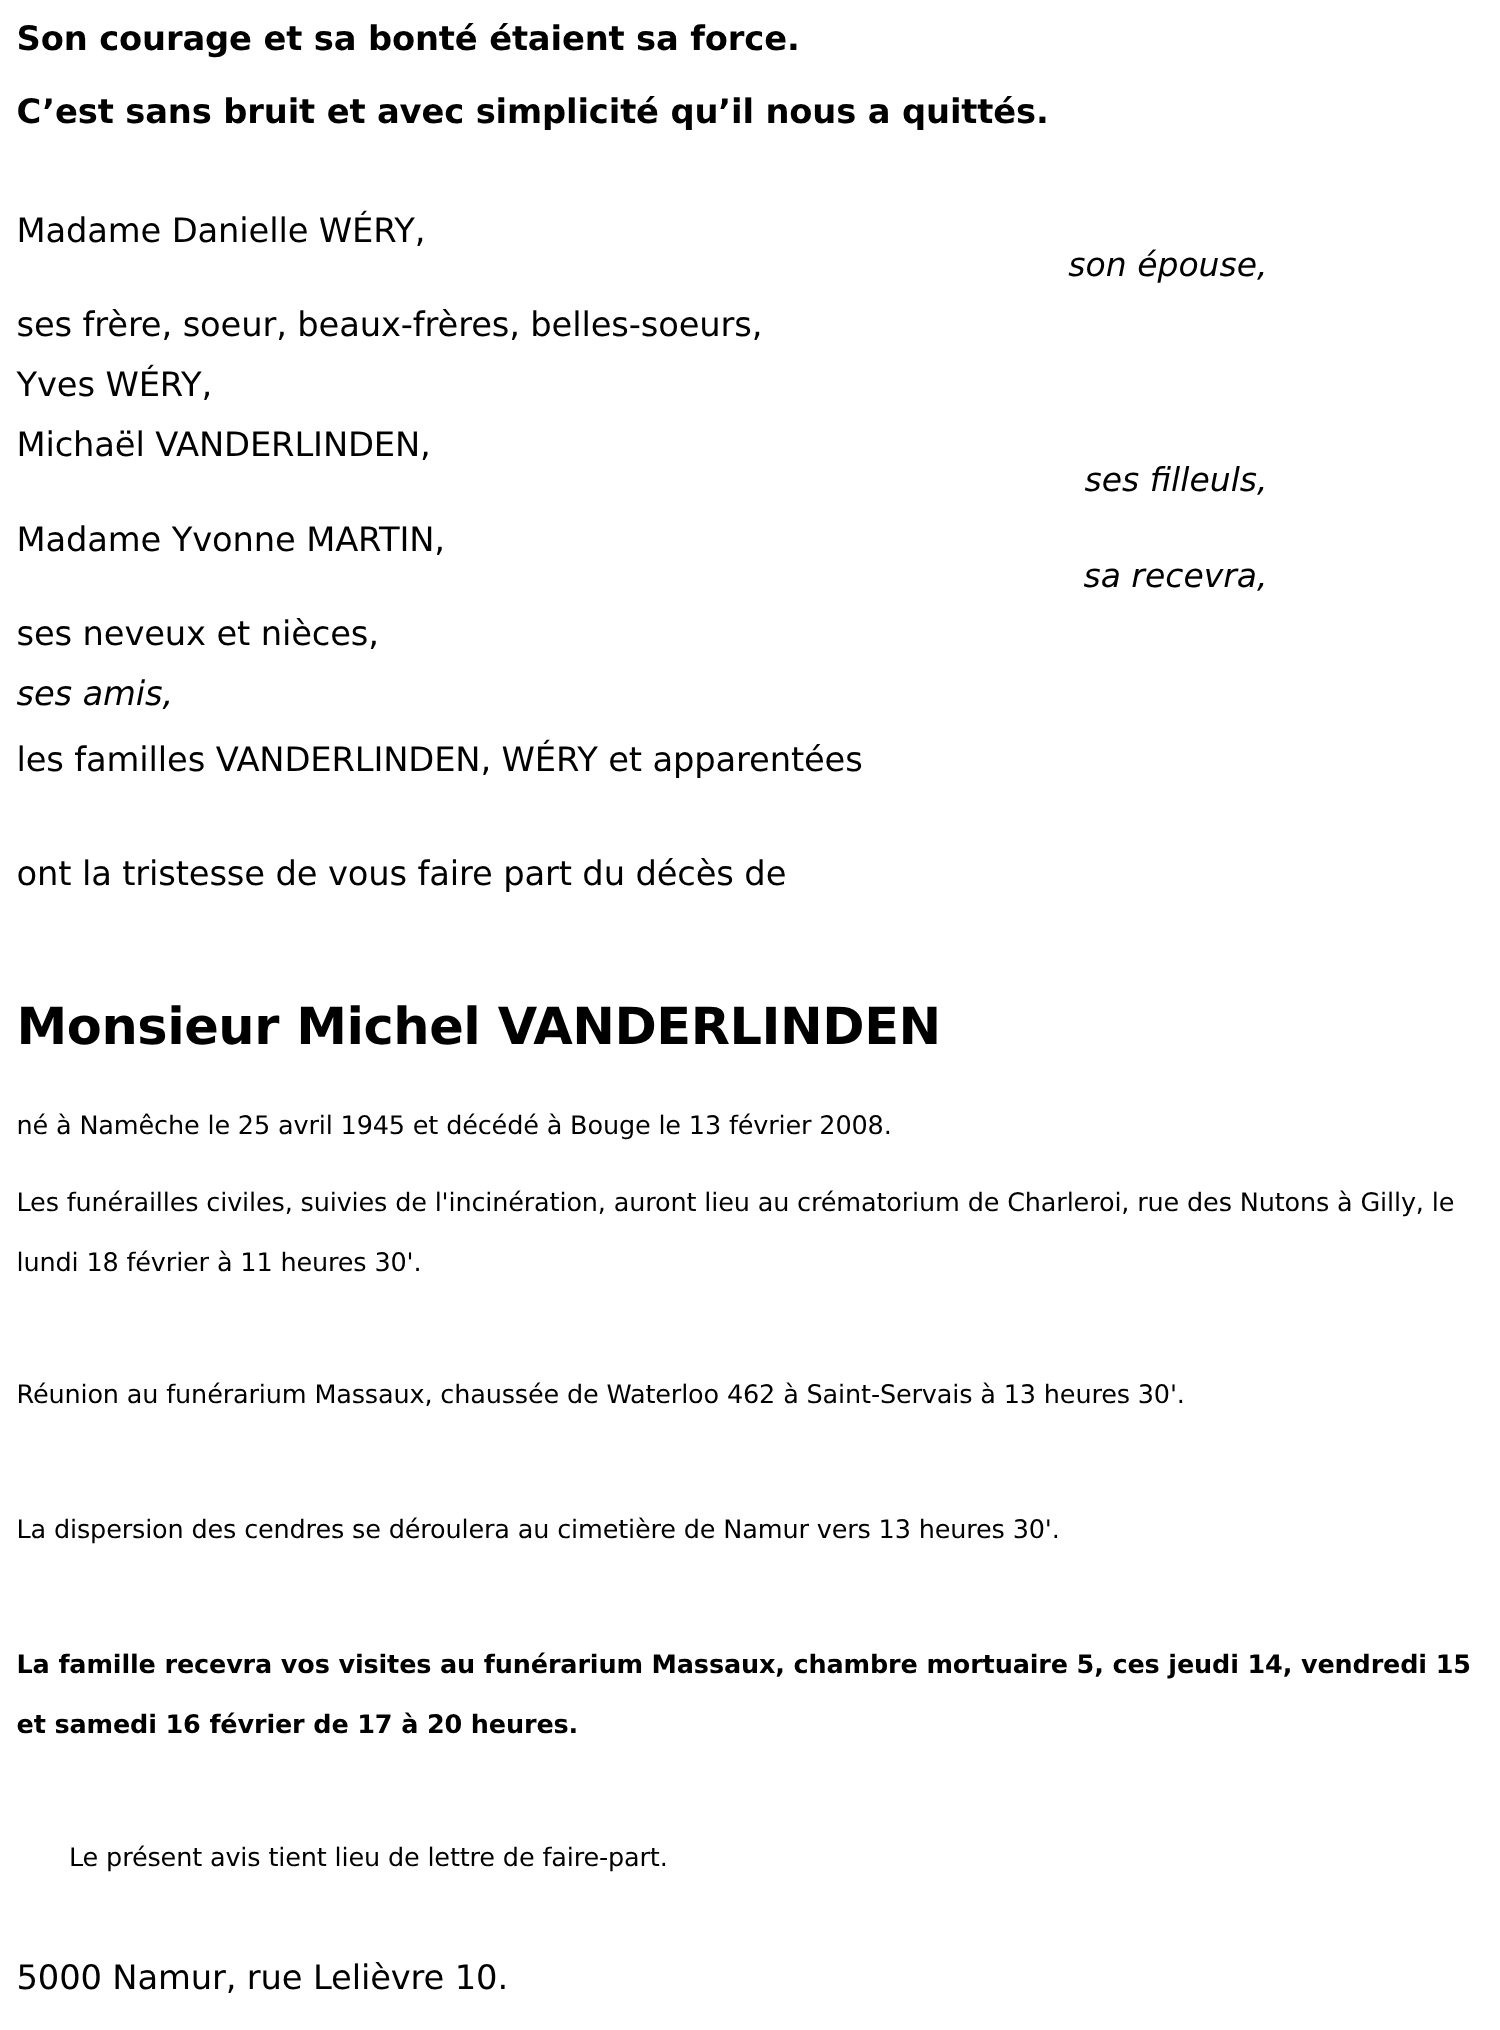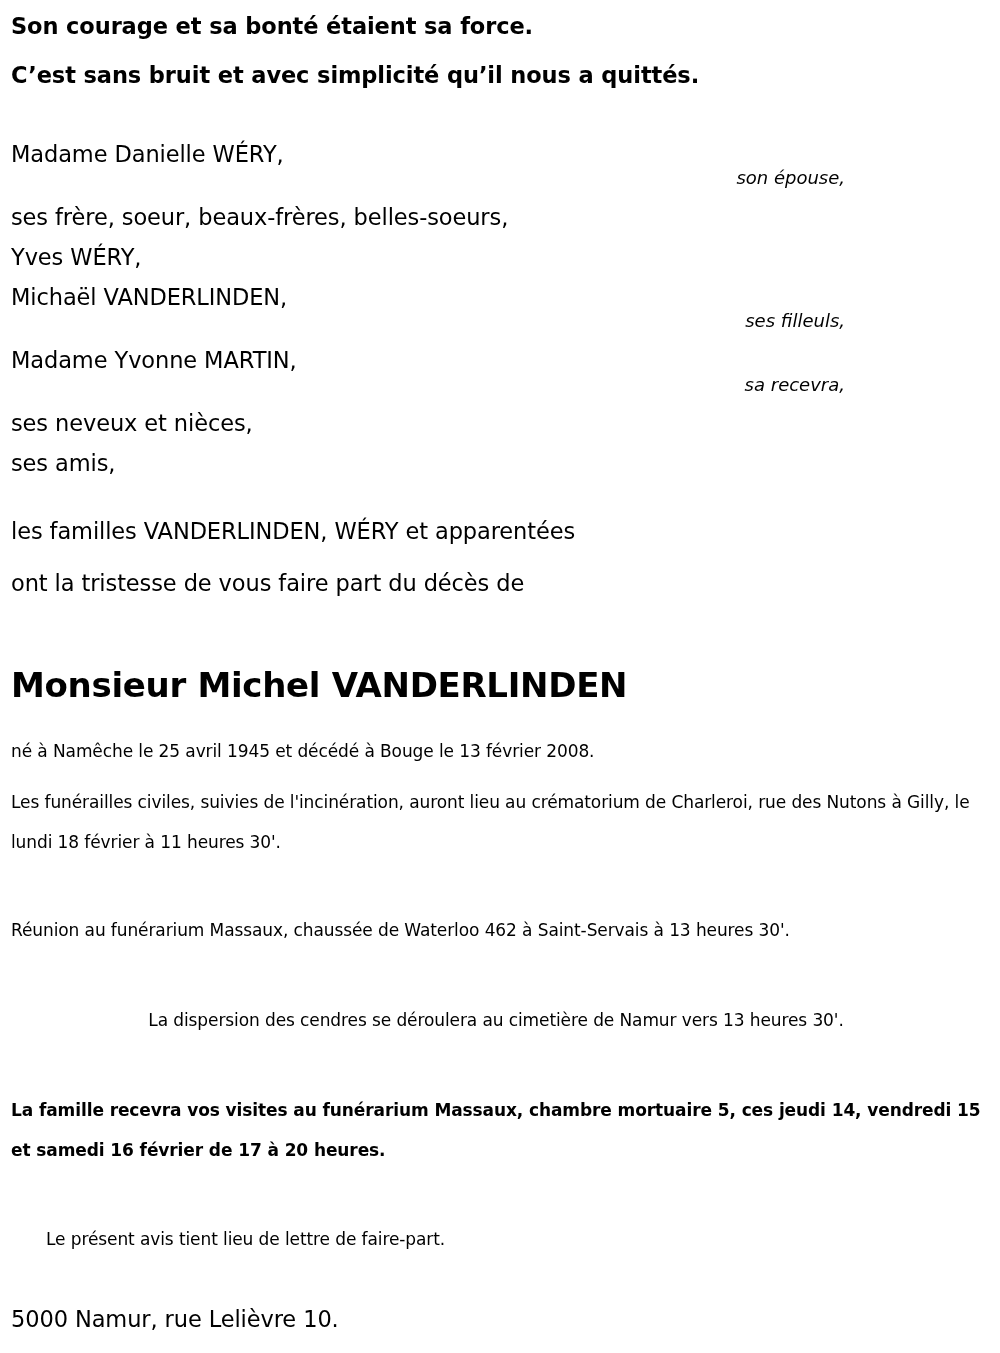--- a/index.html
+++ b/index.html
@@ -29,21 +29,21 @@
       font-size: 22.5px;
       line-height: 30px;
       letter-spacing: -0.1px;
     }
     .bold { font-weight: bold; }
     .right {
       position: absolute;
       right: 11px;
       white-space: nowrap;
       font-style: italic;
-      font-size: 18px;
+      font-size: 22px;
       line-height: 30px;
       text-align: right;
     }
     .heading {
       position: absolute;
       left: 11px;
       white-space: nowrap;
       font-weight: bold;
       font-size: 34px;
       line-height: 44px;
@@ -72,29 +72,29 @@
 
   <div class="line" style="top:202px;">ses frère, soeur, beaux-frères, belles-soeurs,</div>
   <div class="line" style="top:242px;">Yves WÉRY,</div>
   <div class="line" style="top:282px;">Michaël VANDERLINDEN,</div>
   <div class="right" style="top:306px;">ses filleuls,</div>
 
   <div class="line" style="top:345px;">Madame Yvonne MARTIN,</div>
   <div class="right" style="top:370px;">sa recevra,</div>
 
   <div class="line" style="top:408px;">ses neveux et nièces,</div>
-  <div class="line" style="top:448px;">ses amis,</div>
-  <div class="line" style="top:516px;">les familles VANDERLINDEN, WÉRY et apparentées</div>
+  <div class="line" style="top:448px;font-style:italic;">ses amis,</div>
+  <div class="line" style="top:492px;">les familles VANDERLINDEN, WÉRY et apparentées</div>
 
   <div class="line" style="top:568px;">ont la tristesse de vous faire part du décès de</div>
 
   <div class="heading" style="top:643px;margin-top:20px;">Monsieur Michel VANDERLINDEN</div>
 
   <p class="para" style="top:731px;">né à Namêche le 25 avril 1945 et décédé à Bouge le 13 février 2008.</p>
   <p class="para" style="top:782px;">Les funérailles civiles, suivies de l'incinération, auront lieu au crématorium de Charleroi, rue des Nutons à Gilly, le lundi 18 février à 11 heures 30'.</p>
   <p class="para" style="top:910px;">Réunion au funérarium Massaux, chaussée de Waterloo 462 à Saint-Servais à 13 heures 30'.</p>
-  <p class="para" style="top:1000px;text-align:center;">La dispersion des cendres se déroulera au cimetière de Namur vers 13 heures 30'.</p>
+  <p class="para" style="top:1000px;">La dispersion des cendres se déroulera au cimetière de Namur vers 13 heures 30'.</p>
   <p class="para bold" style="top:1090px;">La famille recevra vos visites au funérarium Massaux, chambre mortuaire 5, ces jeudi 14, vendredi 15 et samedi 16 février de 17 à 20 heures.</p>
   <p class="para" style="top:1219px;margin-left:35px;">Le présent avis tient lieu de lettre de faire-part.</p>
 
   <div class="line" style="top:1304px;">5000 Namur, rue Lelièvre 10.</div>
 
 </div>
 
 </body></html>

